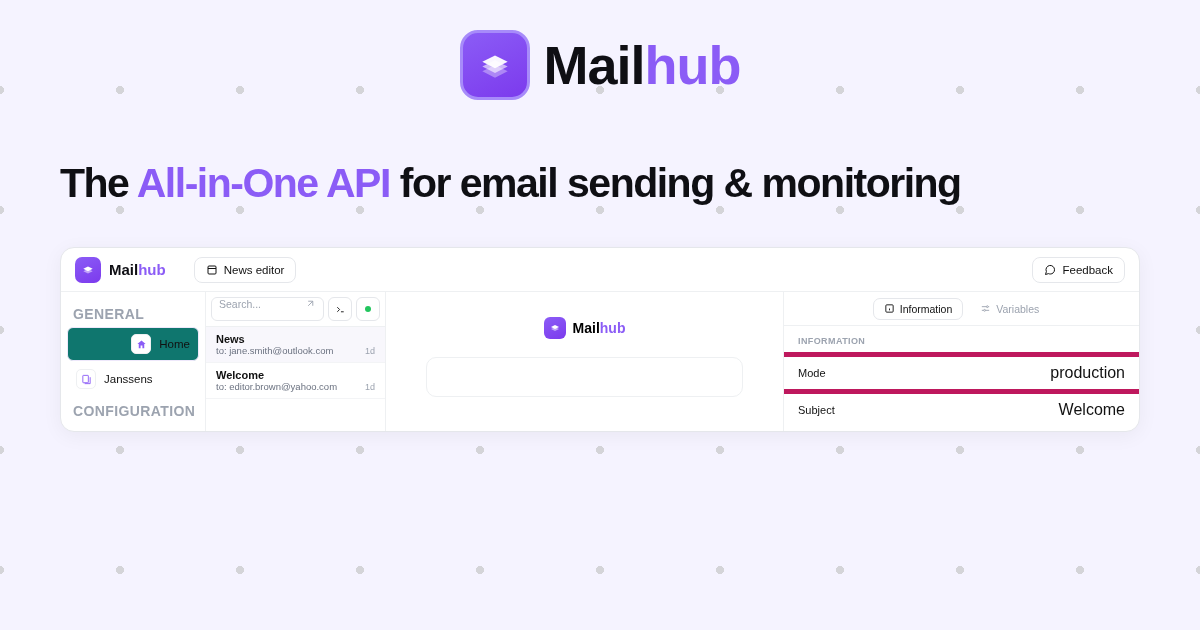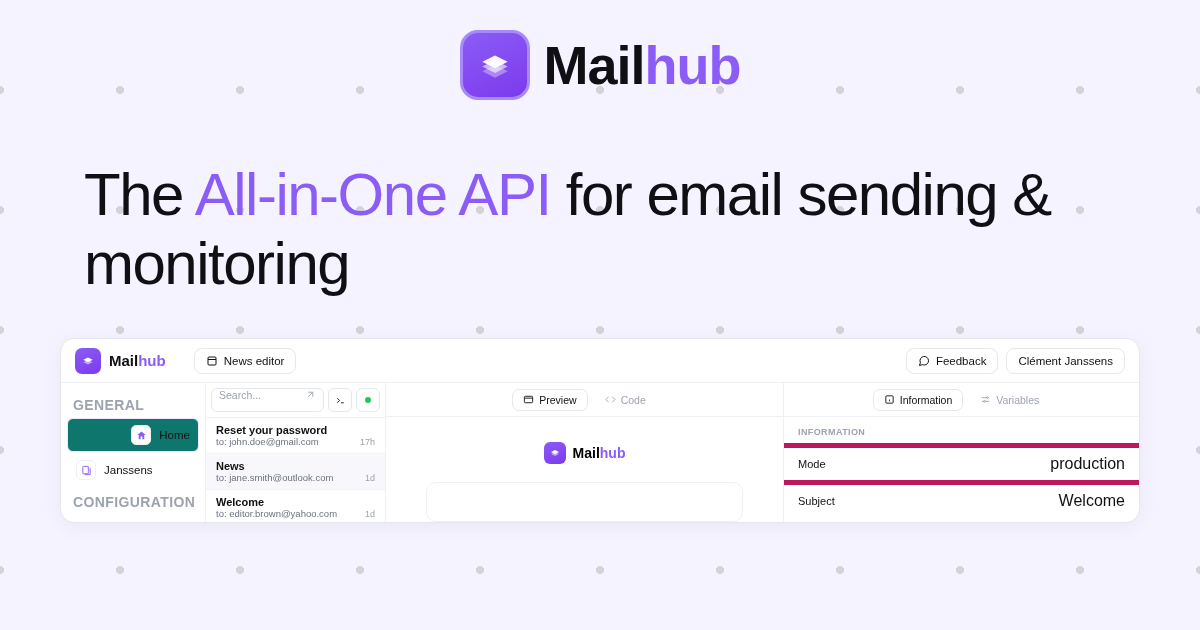--- a/index.html
+++ b/index.html
@@ -14,21 +14,21 @@
 .logo-row { display: flex; justify-content: center; align-items: center; gap: 14px; margin-bottom: 60px; }
 .logo-badge {
   width: 70px; height: 70px; border-radius: 18px;
   background: linear-gradient(155deg, #8b5cf6 0%, #7c3aed 100%);
   display: flex; align-items: center; justify-content: center;
   border: 3px solid #a78bfa;
 }
 .logo-text { font-size: 54px; font-weight: 800; letter-spacing: -1px; }
 .logo-text .mail { color: #0f0f14; }
 .logo-text .hub { color: #8b5cf6; }
-.headline { font-size: 60px; font-weight: 400; line-height: 1.15; color: #0f0f14; letter-spacing: -1.5px; margin-left: 24px; }
+.headline { font-size: 41px; font-weight: 700; line-height: 1.15; color: #0f0f14; letter-spacing: -1.5px; }
 .headline .accent { color: #8b5cf6; }
 
 .app-window {
   margin: 15px 60px 0; background: #fff; border-radius: 14px;
   border: 1px solid #e5e7eb; overflow: hidden; height: 185px;
   box-shadow: 0 4px 20px rgba(0,0,0,.05);
 }
 .app-header {
   height: 44px; display: flex; align-items: center; padding: 0 14px;
   border-bottom: 1px solid #eef0f2; gap: 8px;
@@ -142,23 +142,20 @@
         </svg>
       <span>News editor</span>
     </button>
     <div class="flex-grow"></div>
     <button class="pill-btn">
       <svg width="12" height="12" viewBox="0 0 24 24" fill="none" stroke="#111" stroke-width="2">
           <path d="M21 11.5a8.38 8.38 0 01-8.5 8.5 8.5 8.5 0 01-3.5-.8L3 21l1.8-6A8.5 8.5 0 1121 11.5z"></path>
         </svg>
       <span>Feedback</span>
     </button>
-    <button class="pill-btn">
-      <span>Clément Janssens</span>
-    </button>
   </div>
 
   <div class="app-body">
     <div class="sidebar">
       <div class="section-label">GENERAL</div>
       <div class="nav-item active">
         <span class="nav-ic">
             <svg width="11" height="11" viewBox="0 0 24 24" fill="currentColor">
               <path d="M12 3l9 8h-3v9h-4v-6h-4v6H6v-9H3z"></path>
             </svg>
@@ -196,59 +193,37 @@
         </div>
         <button class="sq-btn">
           <svg width="11" height="11" viewBox="0 0 24 24" fill="none" stroke="#111" stroke-width="2">
               <path d="M5 7l5 5-5 5M13 17h6"></path>
             </svg>
         </button>
         <button class="sq-btn">
           <span class="green-dot"></span>
         </button>
       </div>
-      <div class="email-item">
-        <div class="email-title">Reset your password</div>
-        <div class="email-to-row">
-          <span class="email-to">to: john.doe@gmail.com</span>
-          <span class="email-time">17h</span>
-        </div>
-      </div>
       <div class="email-item active">
         <div class="email-title">News</div>
         <div class="email-to-row">
           <span class="email-to">to: jane.smith@outlook.com</span>
           <span class="email-time">1d</span>
         </div>
       </div>
       <div class="email-item">
         <div class="email-title">Welcome</div>
         <div class="email-to-row">
           <span class="email-to">to: editor.brown@yahoo.com</span>
           <span class="email-time">1d</span>
         </div>
       </div>
     </div>
 
     <div class="preview-col">
-      <div class="tab-row">
-        <div class="tab active">
-          <svg width="11" height="11" viewBox="0 0 24 24" fill="none" stroke="#111" stroke-width="2">
-              <rect x="3" y="5" width="18" height="14" rx="2"></rect>
-              <path d="M3 9h18"></path>
-            </svg>
-          <span>Preview</span>
-        </div>
-        <div class="tab">
-          <svg width="11" height="11" viewBox="0 0 24 24" fill="none" stroke="currentColor" stroke-width="2">
-              <path d="M8 6l-6 6 6 6M16 6l6 6-6 6"></path>
-            </svg>
-          <span>Code</span>
-        </div>
-      </div>
       <div class="preview-body">
         <div class="preview-logo">
           <span class="app-logo-sm">
             <svg width="12" height="12" viewBox="0 0 24 24">
                 <path d="M4 10 L12 6 L20 10 L12 14 Z" fill="#fff"></path>
                 <path d="M4 14 L12 10 L20 14 L12 18 Z" fill="#fff" opacity=".5"></path>
               </svg>
           </span>
           <span class="preview-brand"><span class="mail">Mail</span><span class="hub" style="color:#8b5cf6">hub</span></span>
         </div>

